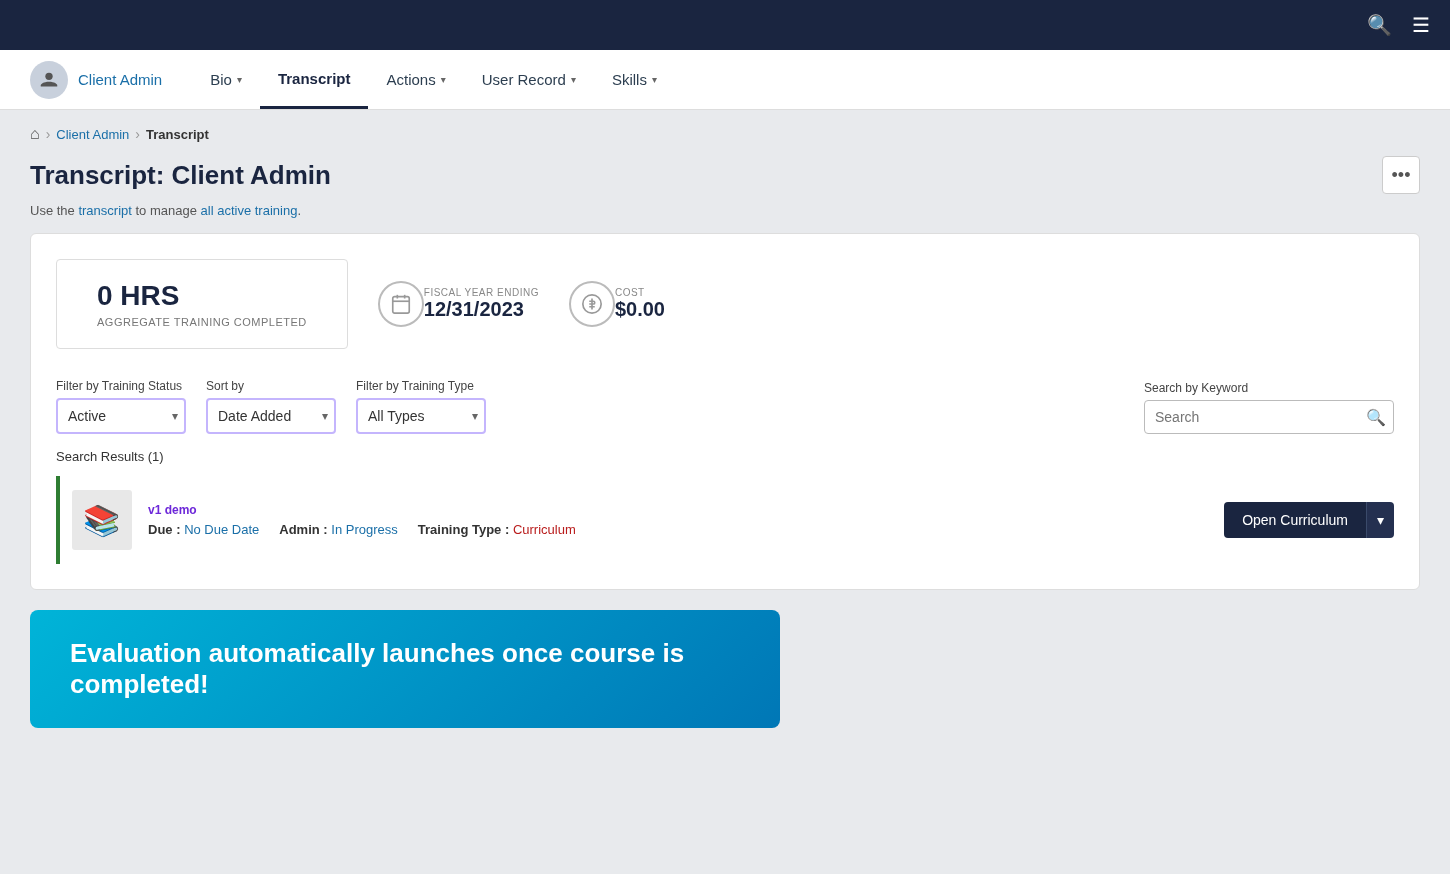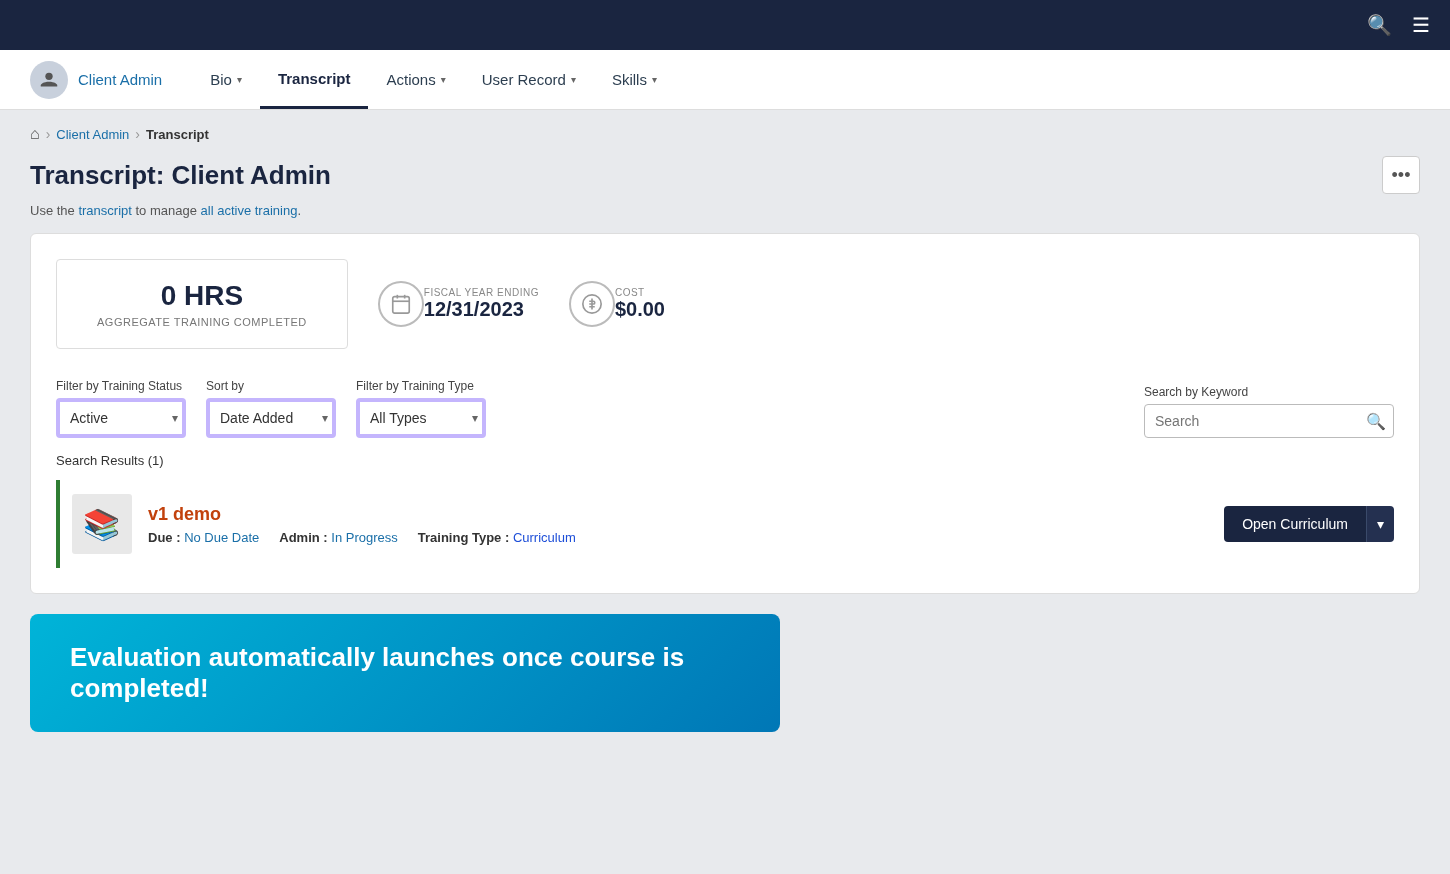--- a/index.html
+++ b/index.html
@@ -153,21 +153,21 @@
     .stats-row {
       display: flex;
       align-items: center;
       gap: 30px;
       margin-bottom: 30px;
     }
     .stat-box-hrs {
       border: 1px solid #ddd;
       border-radius: 4px;
       padding: 20px 40px;
-      text-align: center;
+      text-align: left;
       min-width: 200px;
     }
     .stat-hrs-value {
       font-size: 28px;
       font-weight: 700;
       color: #1a2540;
     }
     .stat-hrs-label {
       font-size: 11px;
       color: #777;
@@ -214,21 +214,21 @@
       display: flex;
       flex-direction: column;
       gap: 5px;
     }
     .filter-label {
       font-size: 12px;
       color: #444;
       font-weight: 500;
     }
     .filter-select {
-      border: 4px solid #c4b5fd;
+      border: 2px solid #c4b5fd;
       border-radius: 4px;
       padding: 8px 30px 8px 10px;
       font-size: 14px;
       color: #333;
       background: white;
       appearance: none;
       -webkit-appearance: none;
       cursor: pointer;
       min-width: 130px;
       position: relative;
@@ -302,39 +302,39 @@
       justify-content: center;
       overflow: hidden;
     }
     .book-stack-icon {
       font-size: 30px;
     }
     .result-info {
       flex: 1;
     }
     .result-title {
-      font-size: 18px;
+      font-size: 12px;
       font-weight: 600;
-      color: #c2410c;
+      color: #6d28d9;
       margin-bottom: 5px;
     }
     .result-meta {
       font-size: 13px;
       color: #555;
       display: flex;
       gap: 20px;
       flex-wrap: wrap;
     }
     .result-meta-label {
       color: #333;
       font-weight: 600;
     }
     .result-meta-val-due { color: #1a6fa8; }
     .result-meta-val-status { color: #1a6fa8; }
-    .result-meta-val-type { color: #1d4ed8; }
+    .result-meta-val-type { color: #b91c1c; }
 
     .open-curriculum-btn {
       display: flex;
       align-items: center;
       gap: 0;
     }
     .btn-main {
       background: #1a2540;
       color: white;
       border: none;

